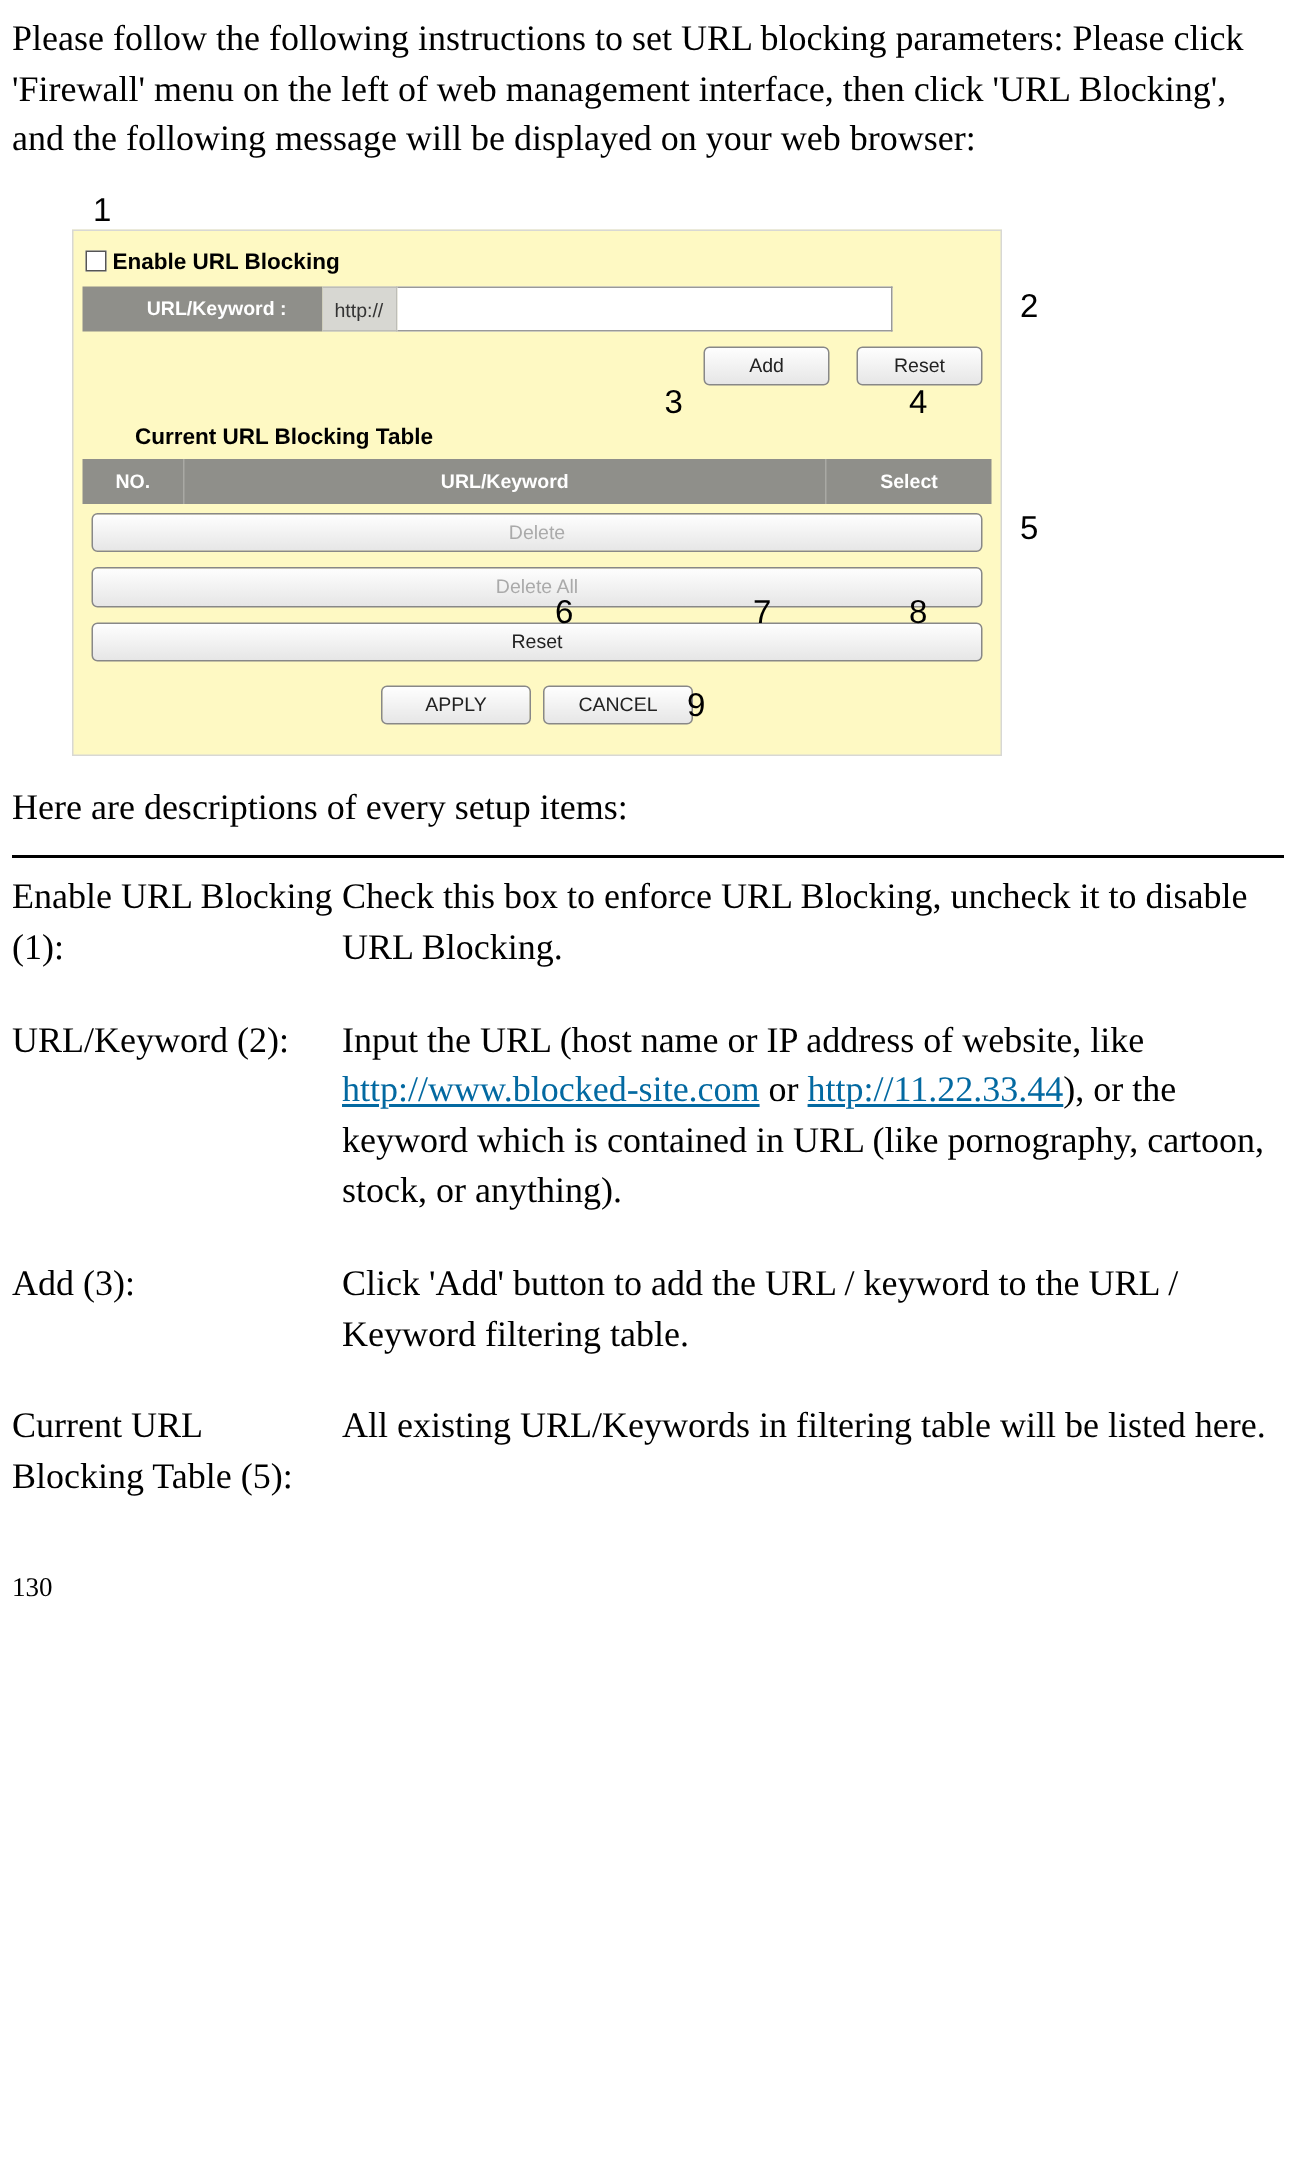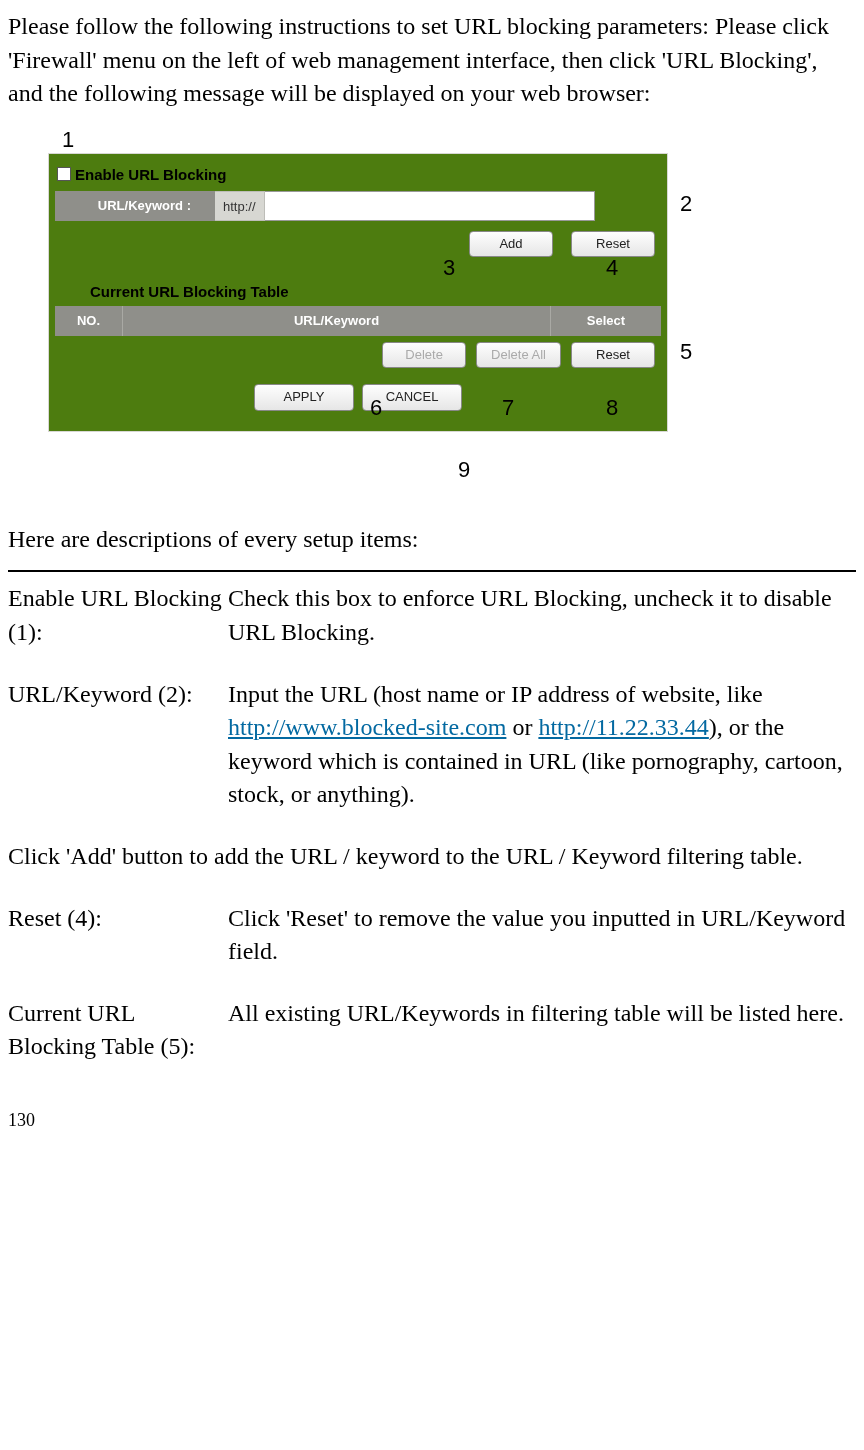--- a/index.html
+++ b/index.html
@@ -19,21 +19,21 @@
     position: relative;
     margin: 14px 0 28px 0;
     width: 680px;
     height: 360px;
     margin-left: 40px;
   }
   .panel {
     position: absolute;
     left: 0; top: 18px;
     width: 620px;
-    background: #4d7c0f;
+    background: #fef9c3;
     border: 1px solid #d8d8d4;
     padding: 6px 6px 14px 6px;
     font-family: Arial, Verdana, sans-serif;
     font-size: 14px;
     color: #000;
   }
   .enable-row {
     display: flex;
     align-items: center;
     gap: 4px;
@@ -89,21 +89,21 @@
     text-align: center;
     color: #222;
   }
   .btn.disabled { color: #aaa; }
   .btn-row {
     display: flex;
     justify-content: flex-end;
     gap: 18px;
     padding: 10px 6px 6px 6px;
   }
-  .btn-row.tight { gap: 10px; padding: 6px 6px; }
+  .btn-row.tight { gap: 10px; padding: 6px 6px; flex-direction: column; }
   .section-title {
     font-weight: bold;
     font-size: 15px;
     padding: 18px 2px 4px 2px;
     margin-left: 33px;
   }
   .thead {
     display: flex;
     background: #8f8f8a;
     color: #fff;
@@ -213,25 +213,22 @@
     <div class="def-term">Enable URL Blocking (1):</div>
     <div class="def-body">Check this box to enforce URL Blocking, uncheck it to disable URL Blocking.</div>
   </div>
   <div class="def-row">
     <div class="def-term">URL/Keyword (2):</div>
     <div class="def-body">
       <span>Input the URL (host name or IP address of website, like </span><span class="link">http://www.blocked-site.com</span><span> or </span><span class="link">http://11.22.33.44</span><span>), or the keyword which is contained in URL (like pornography, cartoon, stock, or anything).</span>
     </div>
   </div>
   <div class="def-row">
+    <div class="def-term">Add (3):</div>
     <div class="def-body">Click 'Add' button to add the URL / keyword to the URL / Keyword filtering table.</div>
-  </div>
-  <div class="def-row">
-    <div class="def-term">Reset (4):</div>
-    <div class="def-body">Click 'Reset' to remove the value you inputted in URL/Keyword field.</div>
   </div>
   <div class="def-row">
     <div class="def-term">Current URL Blocking Table (5):</div>
     <div class="def-body">All existing URL/Keywords in filtering table will be listed here.</div>
   </div>
 </div>
 
 <div class="pagenum">130</div>
 
 </body></html>

